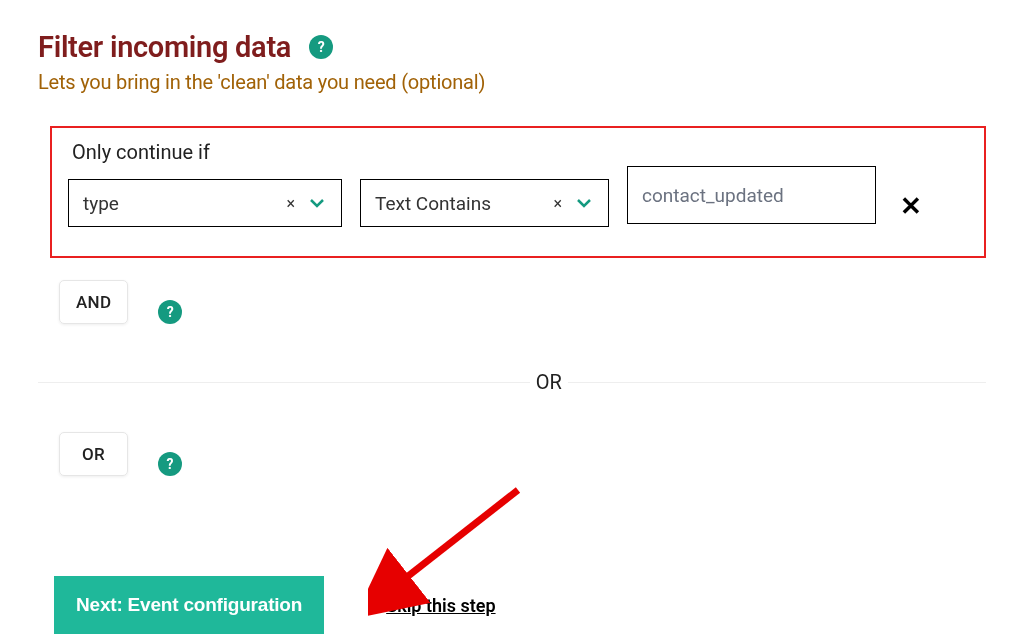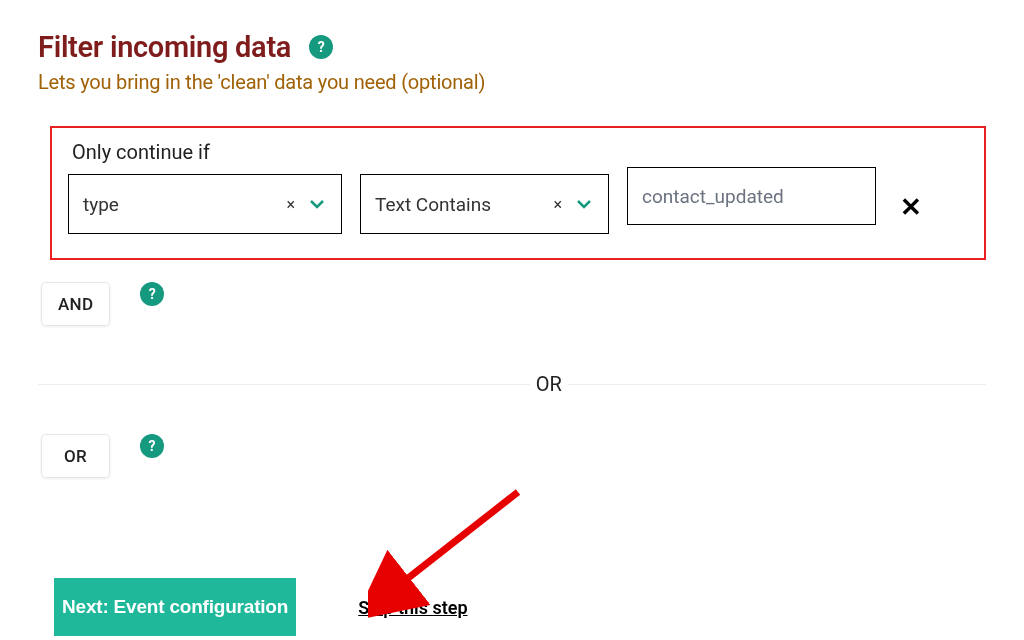--- a/index.html
+++ b/index.html
@@ -46,21 +46,21 @@
       color: #222;
       margin-bottom: 10px;
       margin-left: 4px;
     }
     .row {
       display: flex;
       align-items: center;
       gap: 18px;
     }
     .dropdown {
-      height: 60px;
+      height: 48px;
       border: 1.5px solid #000;
       display: flex;
       align-items: center;
       padding: 0 14px;
       font-size: 19px;
       color: #333;
       position: relative;
       flex: 0 0 auto;
     }
     .dropdown.field { width: 274px; }
@@ -92,24 +92,24 @@
     .row-remove {
       font-size: 26px;
       font-weight: 700;
       color: #000;
       padding: 0 6px;
       cursor: pointer;
       margin-top: 6px;
     }
     .chip-row {
       display: flex;
-      align-items: flex-start;
+      align-items: flex-end;
       gap: 30px;
       margin-top: 22px;
-      margin-left: 3px;
+      margin-left: 21px;
     }
     .chip {
       border: 1px solid #e6e6e6;
       border-radius: 5px;
       padding: 11px 16px;
       font-size: 17px;
       color: #222;
       box-shadow: 0 1px 3px rgba(0,0,0,0.07);
       font-weight: 500;
       letter-spacing: 0.3px;
@@ -136,21 +136,21 @@
       align-items: center;
       gap: 62px;
       margin-left: 16px;
       position: relative;
     }
     .next-btn {
       background: #1fb89a;
       color: #fff;
       font-size: 19px;
       font-weight: 700;
-      padding: 18px 8px;
+      padding: 18px 22px;
       border: none;
       letter-spacing: -0.2px;
       cursor: pointer;
     }
     .skip-link {
       font-size: 18px;
       color: #000;
       text-decoration: underline;
       font-weight: 600;
     }

